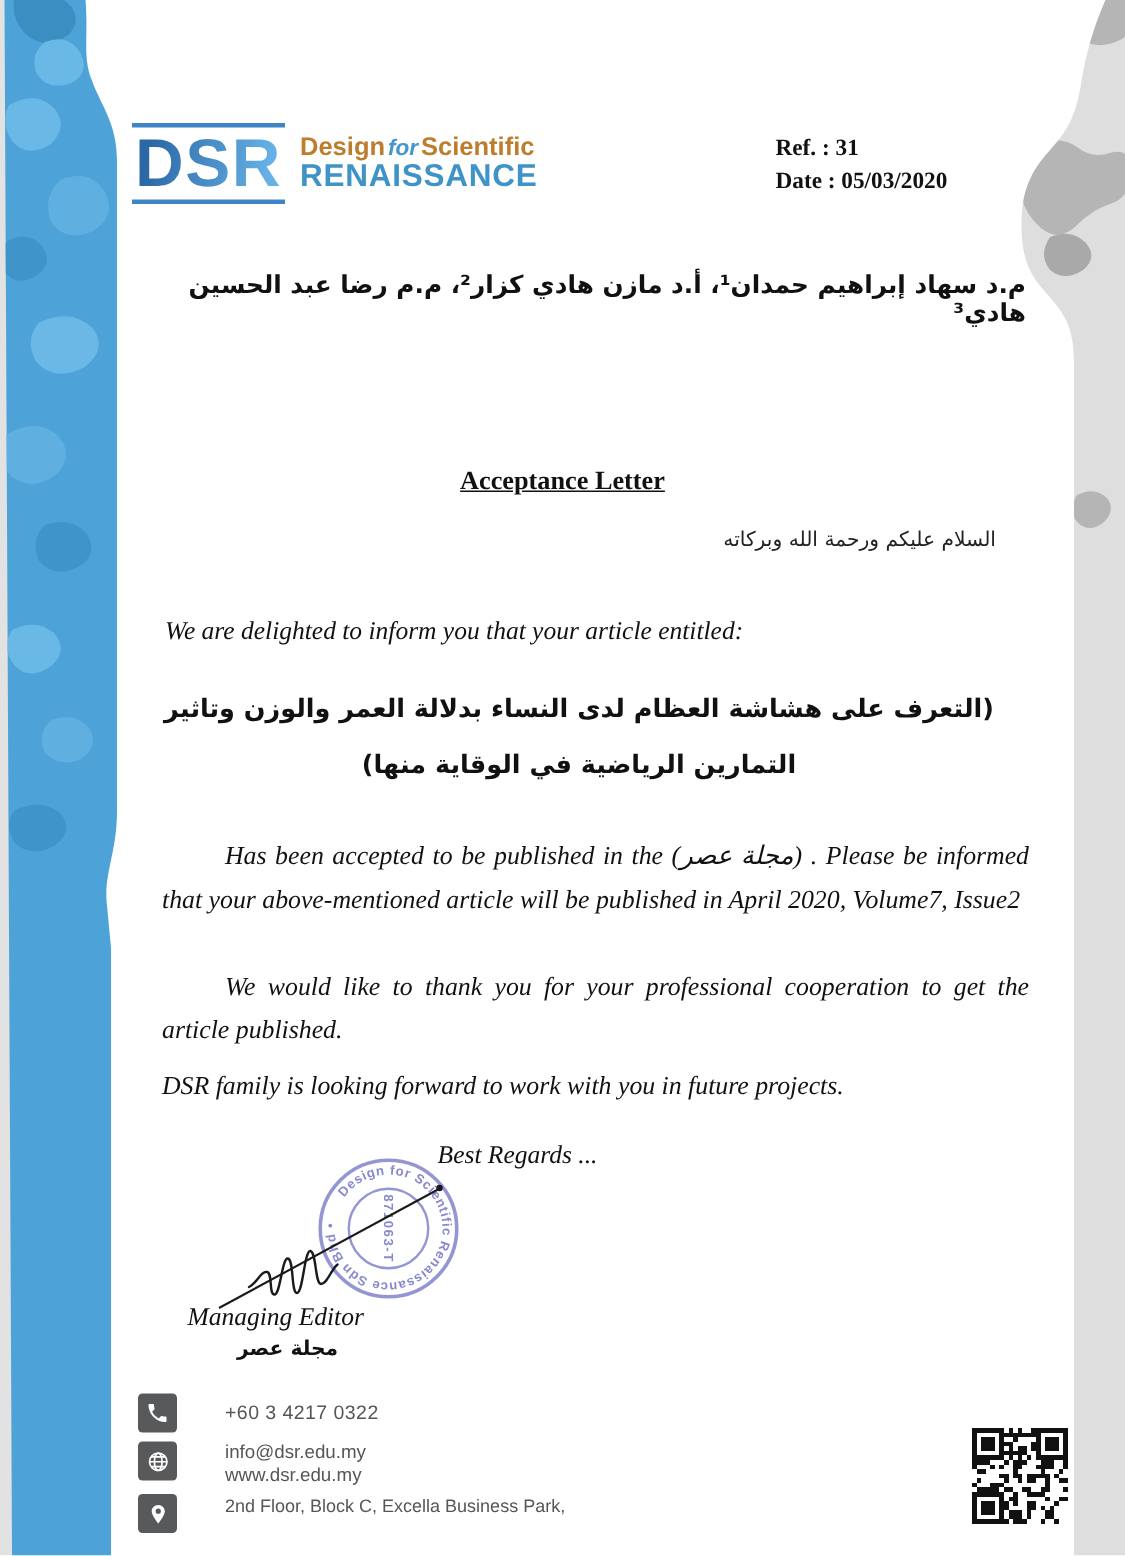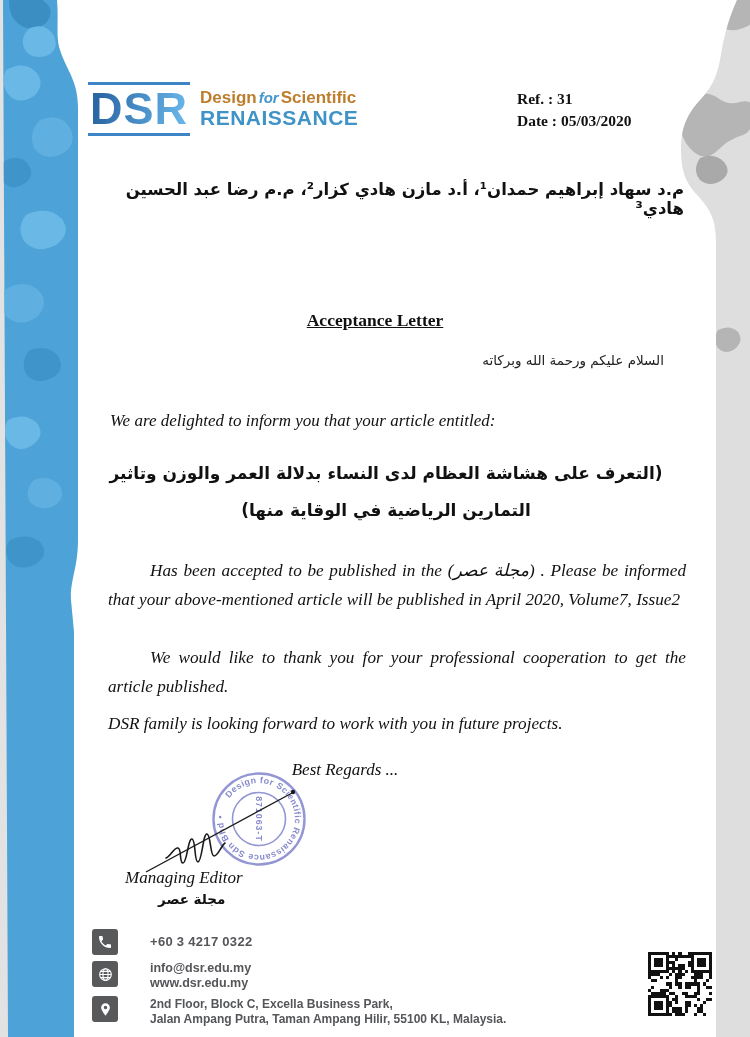--- a/index.html
+++ b/index.html
@@ -41,21 +41,21 @@
   .p3{top:709px;text-align:left;}
   .regards{left:0;right:60px;top:760px;text-align:center;font-style:italic;font-size:17px;z-index:2;}
   .editor{left:125px;top:868px;font-style:italic;font-size:17px;z-index:3;}
 
   
   #stamp{left:193px;top:753px;width:132px;height:132px;z-index:2;opacity:.92;}
   #signature{left:130px;top:770px;width:190px;height:110px;z-index:3;}
 
   
   .f-icon{width:26px;height:26px;border-radius:3px;background:#58595b;display:flex;align-items:center;justify-content:center;z-index:2;}
-  .f-text{font-family:"Liberation Sans",sans-serif;font-weight:700;color:#55565a;z-index:2;}
+  .f-text{font-family:"Liberation Sans",sans-serif;font-weight:400;color:#55565a;z-index:2;}
   .phone-text{left:150px;top:934px;font-size:13px;letter-spacing:.3px;}
   .web-text{left:150px;top:961px;font-size:12.5px;line-height:15px;}
   .addr-text{left:150px;top:997px;font-size:12px;line-height:15px;}
   .i1{left:92px;top:929px;}
   .i2{left:92px;top:961px;}
   .i3{left:92px;top:996px;}
   #qr{left:648px;top:952px;width:64px;height:64px;z-index:2;}
 </style>
 </head>
 <body>
@@ -169,21 +169,20 @@
   <div>www.dsr.edu.my</div>
 </div>
 
 <div class="abs f-icon i3">
   <svg width="15" height="15" viewBox="0 0 24 24">
       <path fill="#ffffff" d="M12 2C8.1 2 5 5.1 5 8.9c0 4.4 7 13.1 7 13.1s7-8.7 7-13.1C19 5.1 15.9 2 12 2zm0 9.5a2.8 2.8 0 1 1 0-5.6 2.8 2.8 0 0 1 0 5.6z"></path>
     </svg>
 </div>
 <div class="abs f-text addr-text">
   <div>2nd Floor, Block C, Excella Business Park,</div>
-  <div>Jalan Ampang Putra, Taman Ampang Hilir, 55100 KL, Malaysia.</div>
 </div>
 
 <div id="qr" class="abs">
   <svg id="qr-svg" width="64" height="64" viewBox="0 0 21 21" shape-rendering="crispEdges">
       <rect x="0" y="0" width="1" height="1" fill="#111"></rect>
       <rect x="1" y="0" width="1" height="1" fill="#111"></rect>
       <rect x="2" y="0" width="1" height="1" fill="#111"></rect>
       <rect x="3" y="0" width="1" height="1" fill="#111"></rect>
       <rect x="4" y="0" width="1" height="1" fill="#111"></rect>
       <rect x="5" y="0" width="1" height="1" fill="#111"></rect>

